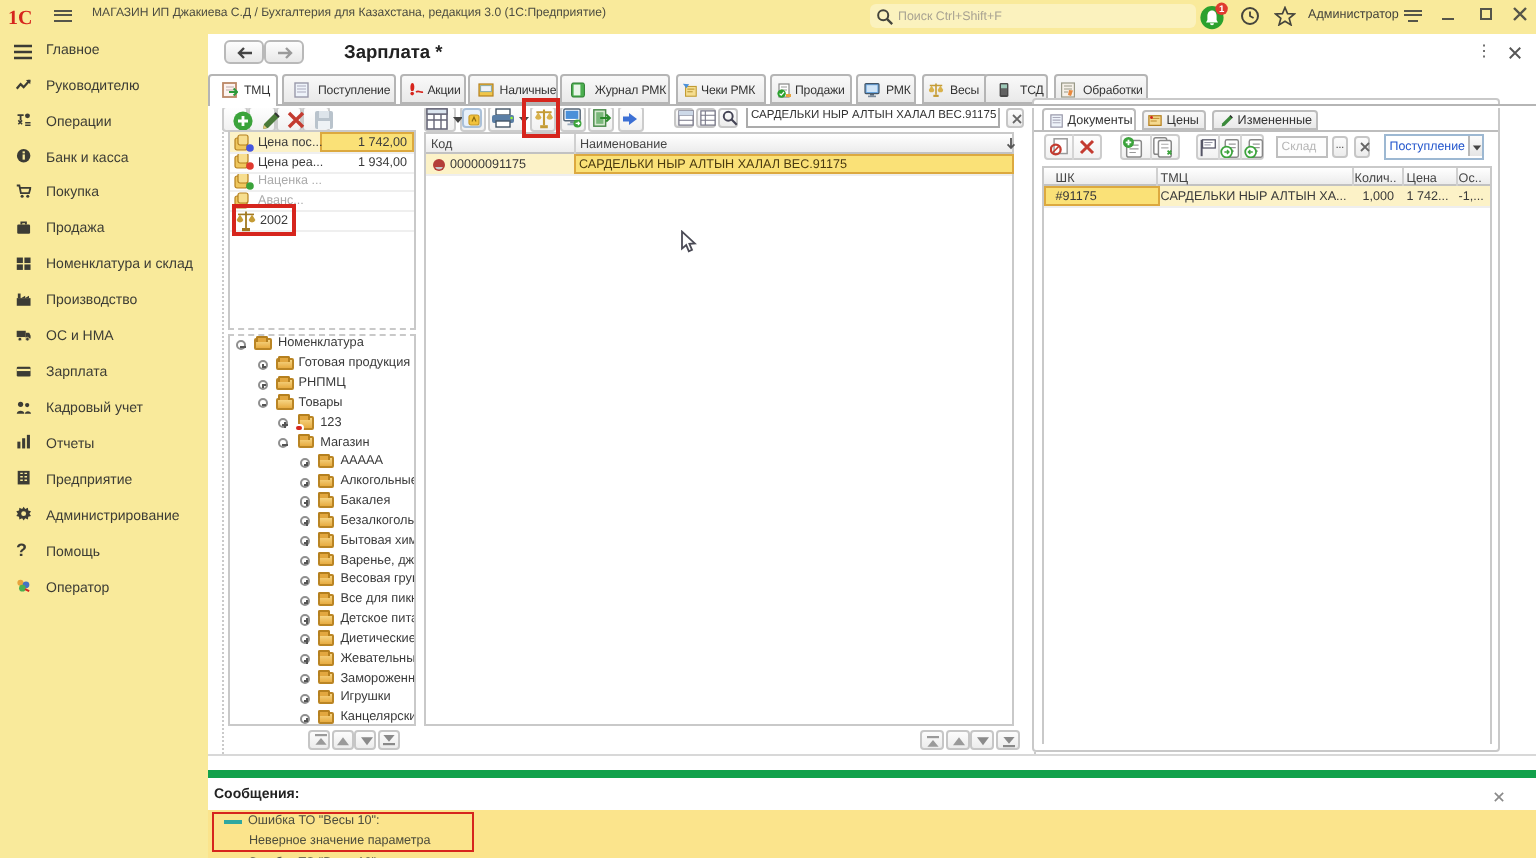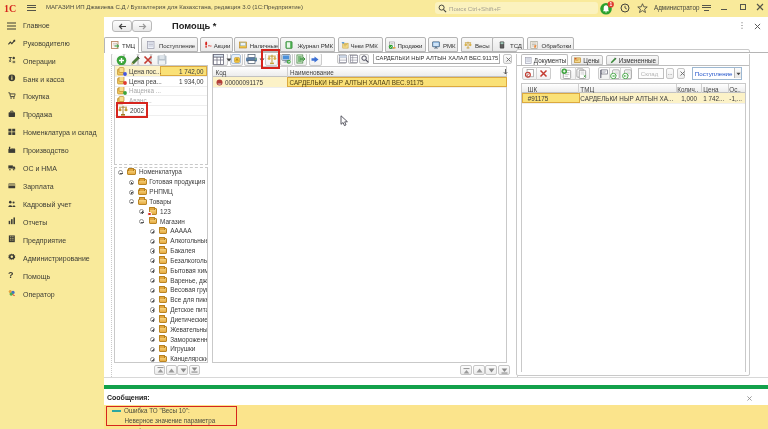--- a/index.html
+++ b/index.html
@@ -182,21 +182,21 @@
  <div class="navbtn" style="left:7.5px">
   <svg style="position:absolute;left:5px;top:2.2px" width="9" height="7" viewBox="0 0 9 7">
         <path d="M8 3.5 H1.5 M4 1 L1.5 3.5 L4 6" stroke="#444" stroke-width="1.2" fill="none"></path>
       </svg>
  </div>
  <div class="navbtn" style="left:27.5px">
   <svg style="position:absolute;left:5px;top:2.2px" width="9" height="7" viewBox="0 0 9 7">
         <path d="M1 3.5 H7.5 M5 1 L7.5 3.5 L5 6" stroke="#9a9a9a" stroke-width="1.2" fill="none"></path>
       </svg>
  </div>
- <div class="abs" style="left:68px;top:3.5px;font-size:9.3px;font-weight:bold;color:#222">Помощь *</div>
+ <div class="abs" style="left:68px;top:3.5px;font-size:9.3px;font-weight:bold;color:#222">Зарплата *</div>
  <div class="abs" style="left:634px;top:4px;font-size:8px;color:#555;letter-spacing:0">⋮</div>
  <svg class="abs" style="left:650px;top:5.5px" width="7" height="7" viewBox="0 0 8 8">
   <path d="M1 1 L7 7 M7 1 L1 7" stroke="#555" stroke-width="1.1"></path>
  </svg>
  
  <div class="abs" style="left:0;top:35px;width:664px;height:1px;background:#b5b5b5;z-index:2"></div>
  <div class="abs" style="left:0;top:36px;width:664px;height:1px;background:#fff;z-index:2"></div>
  
  <div class="tab active" style="left:-0.5px;width:35px">
   <svg class="tabico" style="left:6px" viewBox="0 0 8 8">

